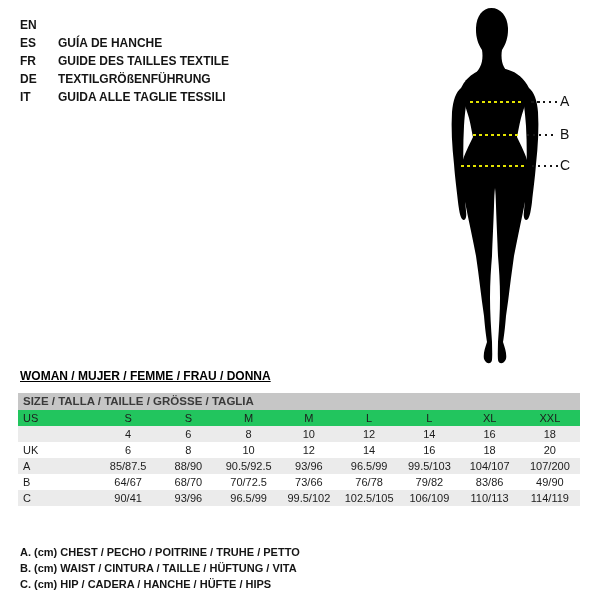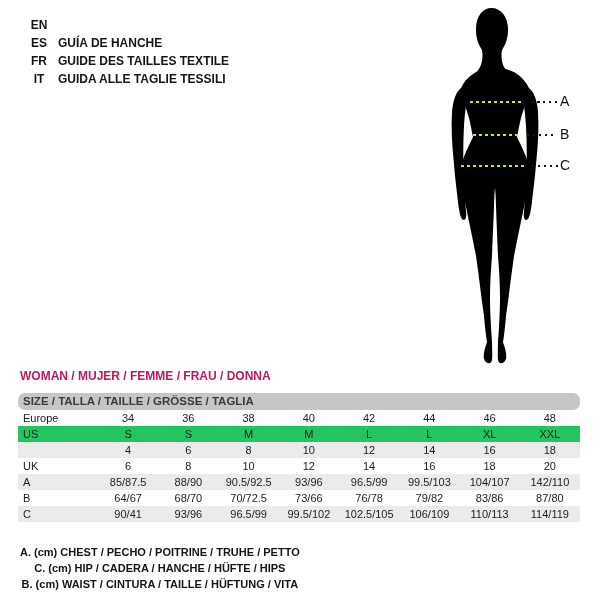--- a/index.html
+++ b/index.html
@@ -2,57 +2,61 @@
 <html><head>
 <meta charset="utf-8">
 <style>
   html,body{margin:0;padding:0;background:#fff;}
   #canvas{
     position:relative;width:600px;height:600px;background:#ffffff;overflow:hidden;
     font-family:"Liberation Sans","DejaVu Sans",sans-serif;color:#111;
   }
   
   .lang-list{position:absolute;left:20px;top:16px;}
-  .lang-row{display:flex;height:18px;line-height:18px;font-size:12px;font-weight:bold;color:#151515;text-align:center;}
+  .lang-row{display:flex;height:18px;line-height:18px;font-size:12px;font-weight:bold;color:#151515;}
   .lang-code{width:38px;}
   
   .figure-wrap{position:absolute;left:448px;top:6px;width:96px;height:362px;}
   .figure-wrap svg{display:block;width:100%;height:100%;}
   
   .dash-yellow{position:absolute;height:2px;}
   .dash-black{position:absolute;height:2px;}
   .marker-label{position:absolute;font-size:14px;color:#121212;line-height:14px;}
   
-  .section-title{position:absolute;left:20px;top:369px;font-size:12px;font-weight:bold;color:#be185d;}
+  .section-title{position:absolute;left:20px;top:369px;font-size:12px;font-weight:bold;color:#000000;text-decoration:underline;}
   
   .size-table{position:absolute;left:18px;top:393px;width:562px;font-size:11px;}
   .thead{height:17px;line-height:17px;padding-left:5px;font-size:11.5px;font-weight:bold;color:#3a3a3a;}
   .trow{display:grid;grid-template-columns:80px repeat(8,1fr);height:16px;line-height:16px;color:#1c1c1c;}
   .trow .cell{text-align:center;overflow:hidden;white-space:nowrap;}
   .trow .cell.label{text-align:left;padding-left:5px;}
   
-  .legend{position:absolute;left:20px;top:544px;text-align:center;}
+  .legend{position:absolute;left:20px;top:544px;}
   .legend-line{height:16px;line-height:16px;font-size:11px;font-weight:bold;color:#151515;}
 </style>
 </head>
 <body>
 
 <div id="canvas">
 
   <div class="lang-list">
       <div class="lang-row">
         <span class="lang-code">EN</span>
       </div>
       <div class="lang-row">
         <span class="lang-code">ES</span>
         <span>GUÍA DE HANCHE</span>
       </div>
       <div class="lang-row">
         <span class="lang-code">FR</span>
         <span>GUIDE DES TAILLES TEXTILE</span>
+      </div>
+      <div class="lang-row">
+        <span class="lang-code">DE</span>
+        <span>TEXTILGRÖßENFÜHRUNG</span>
       </div>
       <div class="lang-row">
         <span class="lang-code">IT</span>
         <span>GUIDA ALLE TAGLIE TESSILI</span>
       </div>
     </div>
 
   <div class="figure-wrap">
     <svg viewBox="0 0 96 362" xmlns="http://www.w3.org/2000/svg">
       <g fill="#000000">
@@ -133,33 +137,22 @@
   <div class="dash-black" style="left: 527px; top: 134px; width: 27px; background: repeating-linear-gradient(to right, rgb(22, 22, 22) 0px, rgb(22, 22, 22) 2.5px, transparent 2.5px, transparent 6px);"></div>
   <div class="marker-label" style="left:560px;top:127px;">B</div>
 
   <div class="dash-yellow" style="left: 461px; top: 165px; width: 63px; background: repeating-linear-gradient(to right, rgb(227, 227, 0) 0px, rgb(227, 227, 0) 3.5px, transparent 3.5px, transparent 6px);"></div>
   <div class="dash-black" style="left: 532px; top: 165px; width: 26px; background: repeating-linear-gradient(to right, rgb(22, 22, 22) 0px, rgb(22, 22, 22) 2.5px, transparent 2.5px, transparent 6px);"></div>
   <div class="marker-label" style="left:560px;top:158px;">C</div>
 
   <div class="section-title">WOMAN / MUJER / FEMME / FRAU / DONNA</div>
 
   <div class="size-table">
-    <div class="thead" style="background: rgb(198, 198, 198); border-radius: 7px;">SIZE / TALLA / TAILLE / GRÖSSE / TAGLIA</div>
+    <div class="thead" style="background: rgb(198, 198, 198);">SIZE / TALLA / TAILLE / GRÖSSE / TAGLIA</div>
     <div>
-        <div class="trow">
-          <div class="cell label">Europe</div>
-          <div class="cell">34</div>
-          <div class="cell">36</div>
-          <div class="cell">38</div>
-          <div class="cell">40</div>
-          <div class="cell">42</div>
-          <div class="cell">44</div>
-          <div class="cell">46</div>
-          <div class="cell">48</div>
-        </div>
         <div class="trow" style="background: #22c55e;">
           <div class="cell label">US</div>
           <div class="cell">S</div>
           <div class="cell">S</div>
           <div class="cell">M</div>
           <div class="cell">M</div>
           <div class="cell">L</div>
           <div class="cell">L</div>
           <div class="cell">XL</div>
           <div class="cell">XXL</div>
@@ -188,46 +181,46 @@
         </div>
         <div class="trow" style="background: rgb(235, 235, 235);">
           <div class="cell label">A</div>
           <div class="cell">85/87.5</div>
           <div class="cell">88/90</div>
           <div class="cell">90.5/92.5</div>
           <div class="cell">93/96</div>
           <div class="cell">96.5/99</div>
           <div class="cell">99.5/103</div>
           <div class="cell">104/107</div>
-          <div class="cell">142/110</div>
+          <div class="cell">107/200</div>
         </div>
         <div class="trow">
           <div class="cell label">B</div>
           <div class="cell">64/67</div>
           <div class="cell">68/70</div>
           <div class="cell">70/72.5</div>
           <div class="cell">73/66</div>
           <div class="cell">76/78</div>
           <div class="cell">79/82</div>
           <div class="cell">83/86</div>
-          <div class="cell">87/80</div>
+          <div class="cell">49/90</div>
         </div>
         <div class="trow" style="background: rgb(235, 235, 235);">
           <div class="cell label">C</div>
           <div class="cell">90/41</div>
           <div class="cell">93/96</div>
           <div class="cell">96.5/99</div>
           <div class="cell">99.5/102</div>
           <div class="cell">102.5/105</div>
           <div class="cell">106/109</div>
           <div class="cell">110/113</div>
           <div class="cell">114/119</div>
         </div>
       </div>
   </div>
 
   <div class="legend">
     <div class="legend-line">A. (cm) CHEST / PECHO / POITRINE / TRUHE / PETTO</div>
+    <div class="legend-line">B. (cm) WAIST / CINTURA / TAILLE / HÜFTUNG / VITA</div>
     <div class="legend-line">C. (cm) HIP / CADERA / HANCHE / HÜFTE / HIPS</div>
-    <div class="legend-line">B. (cm) WAIST / CINTURA / TAILLE / HÜFTUNG / VITA</div>
   </div>
 
 </div>
 
 </body></html>

